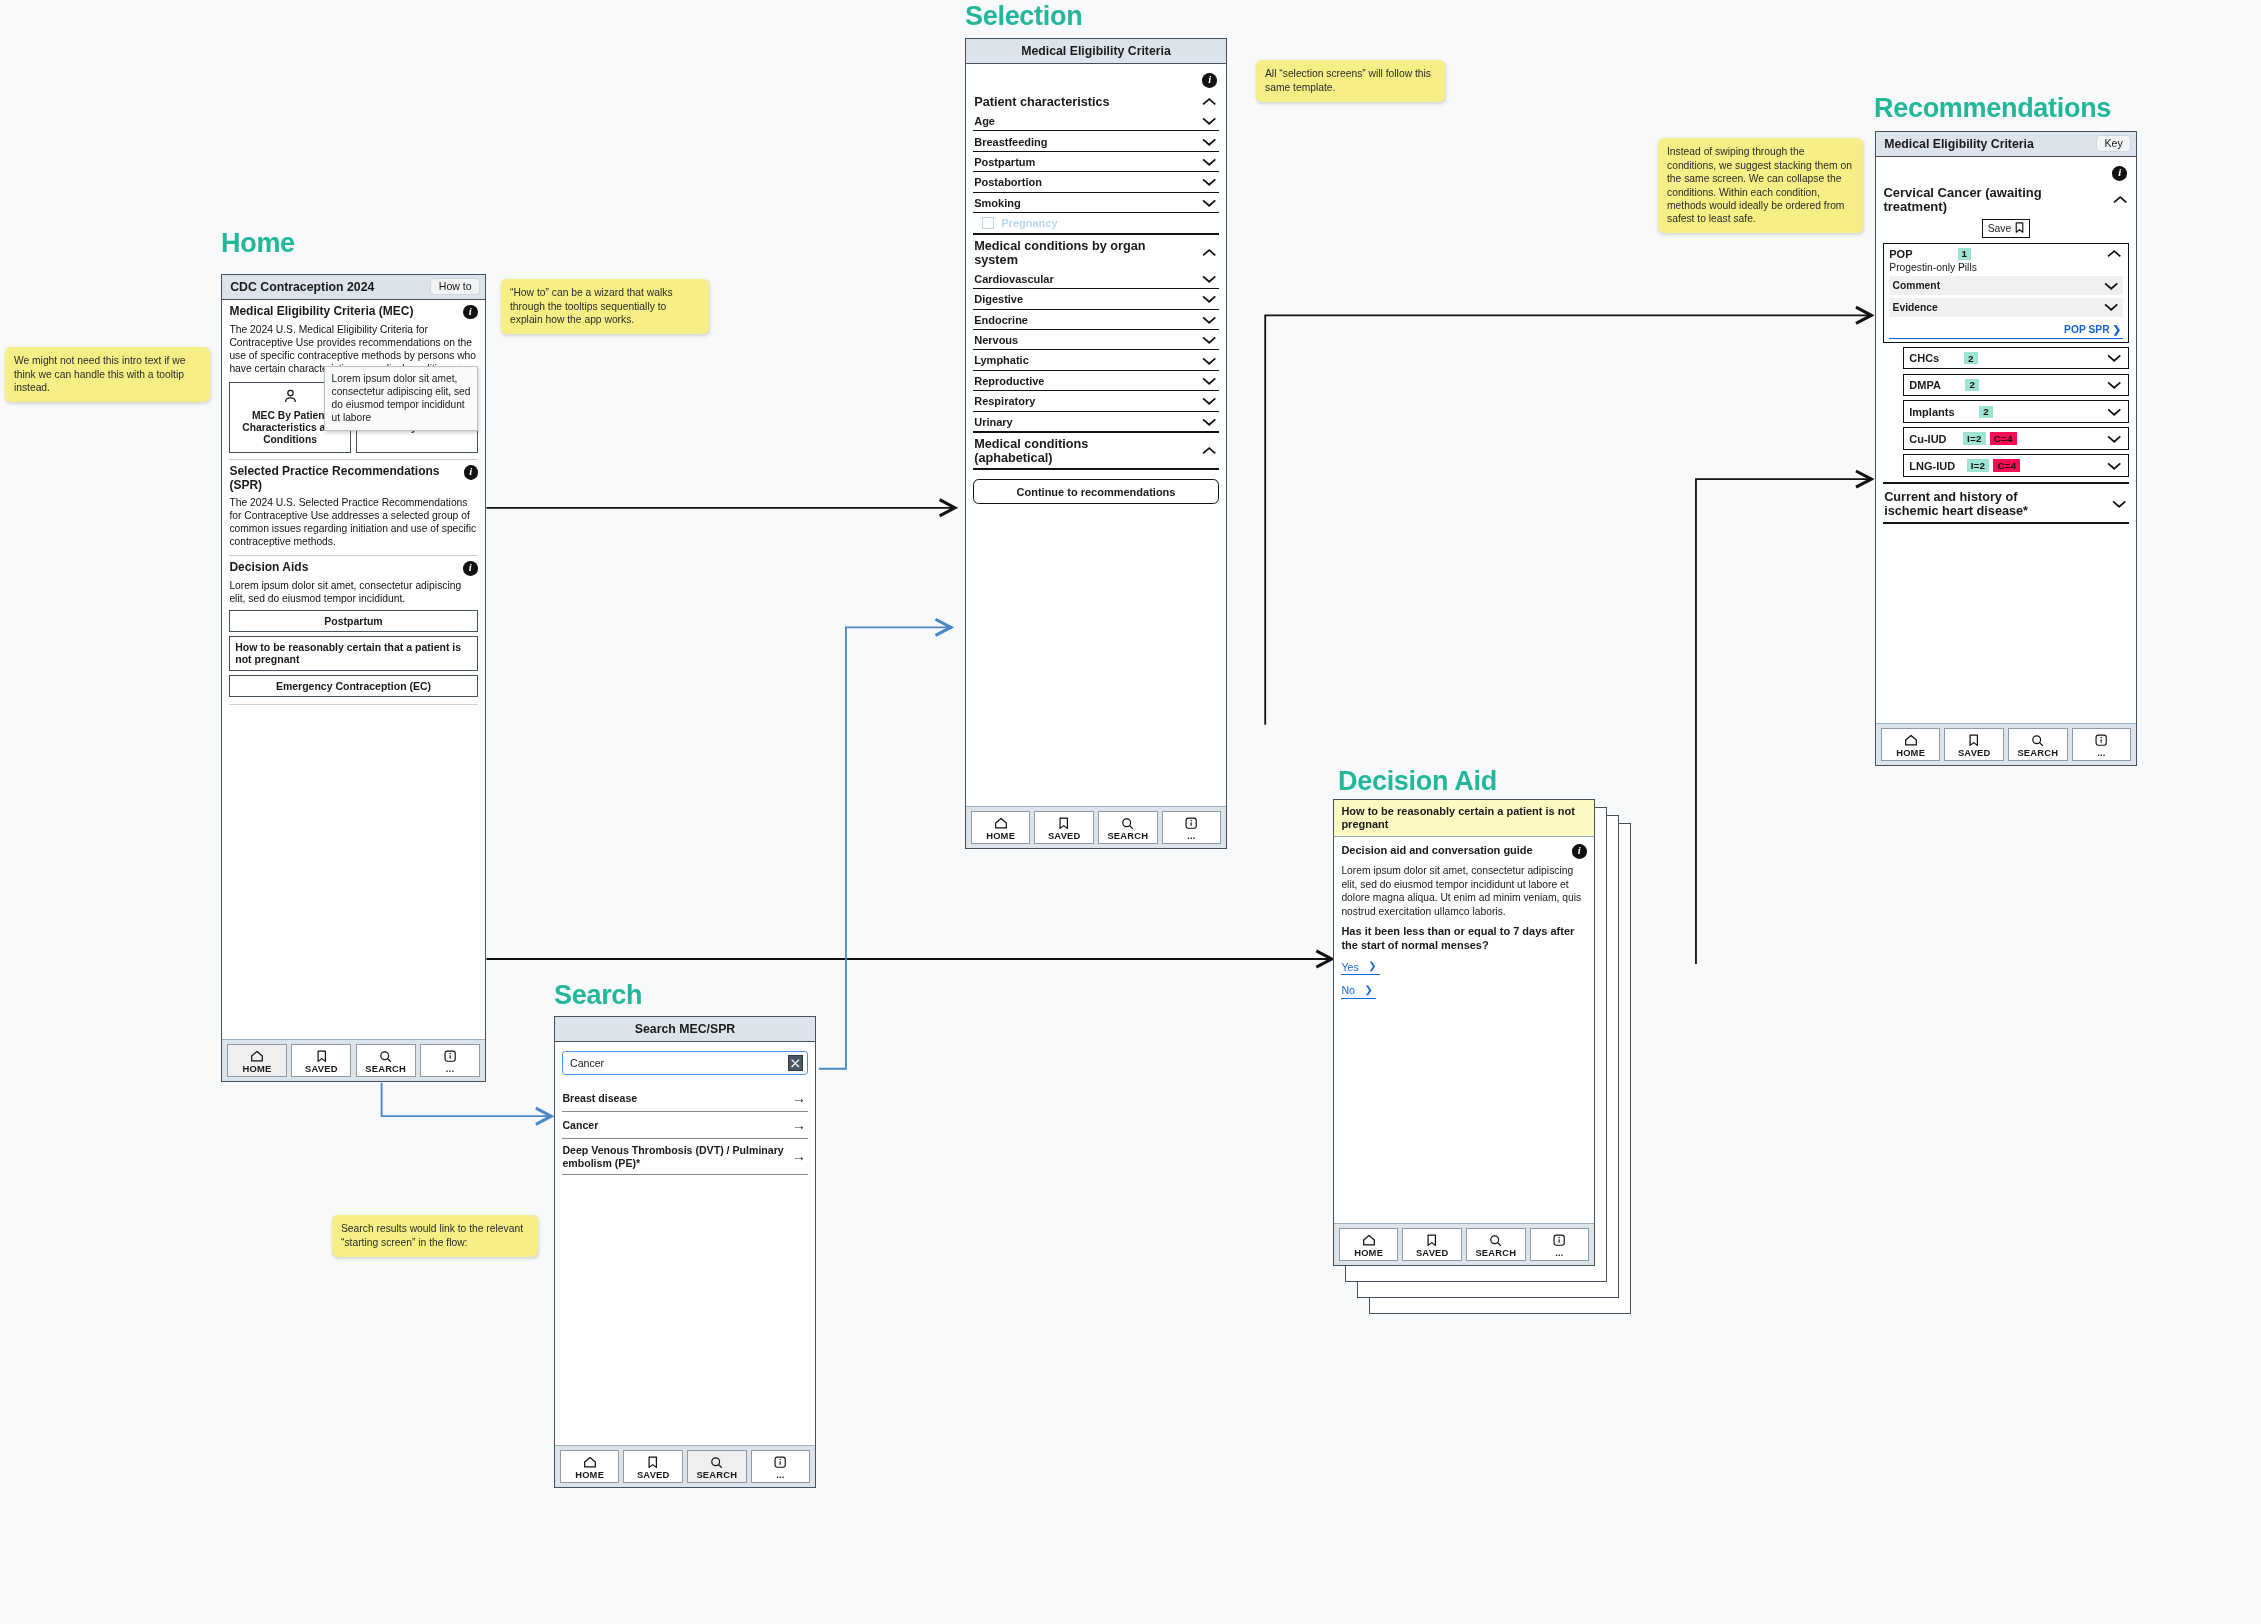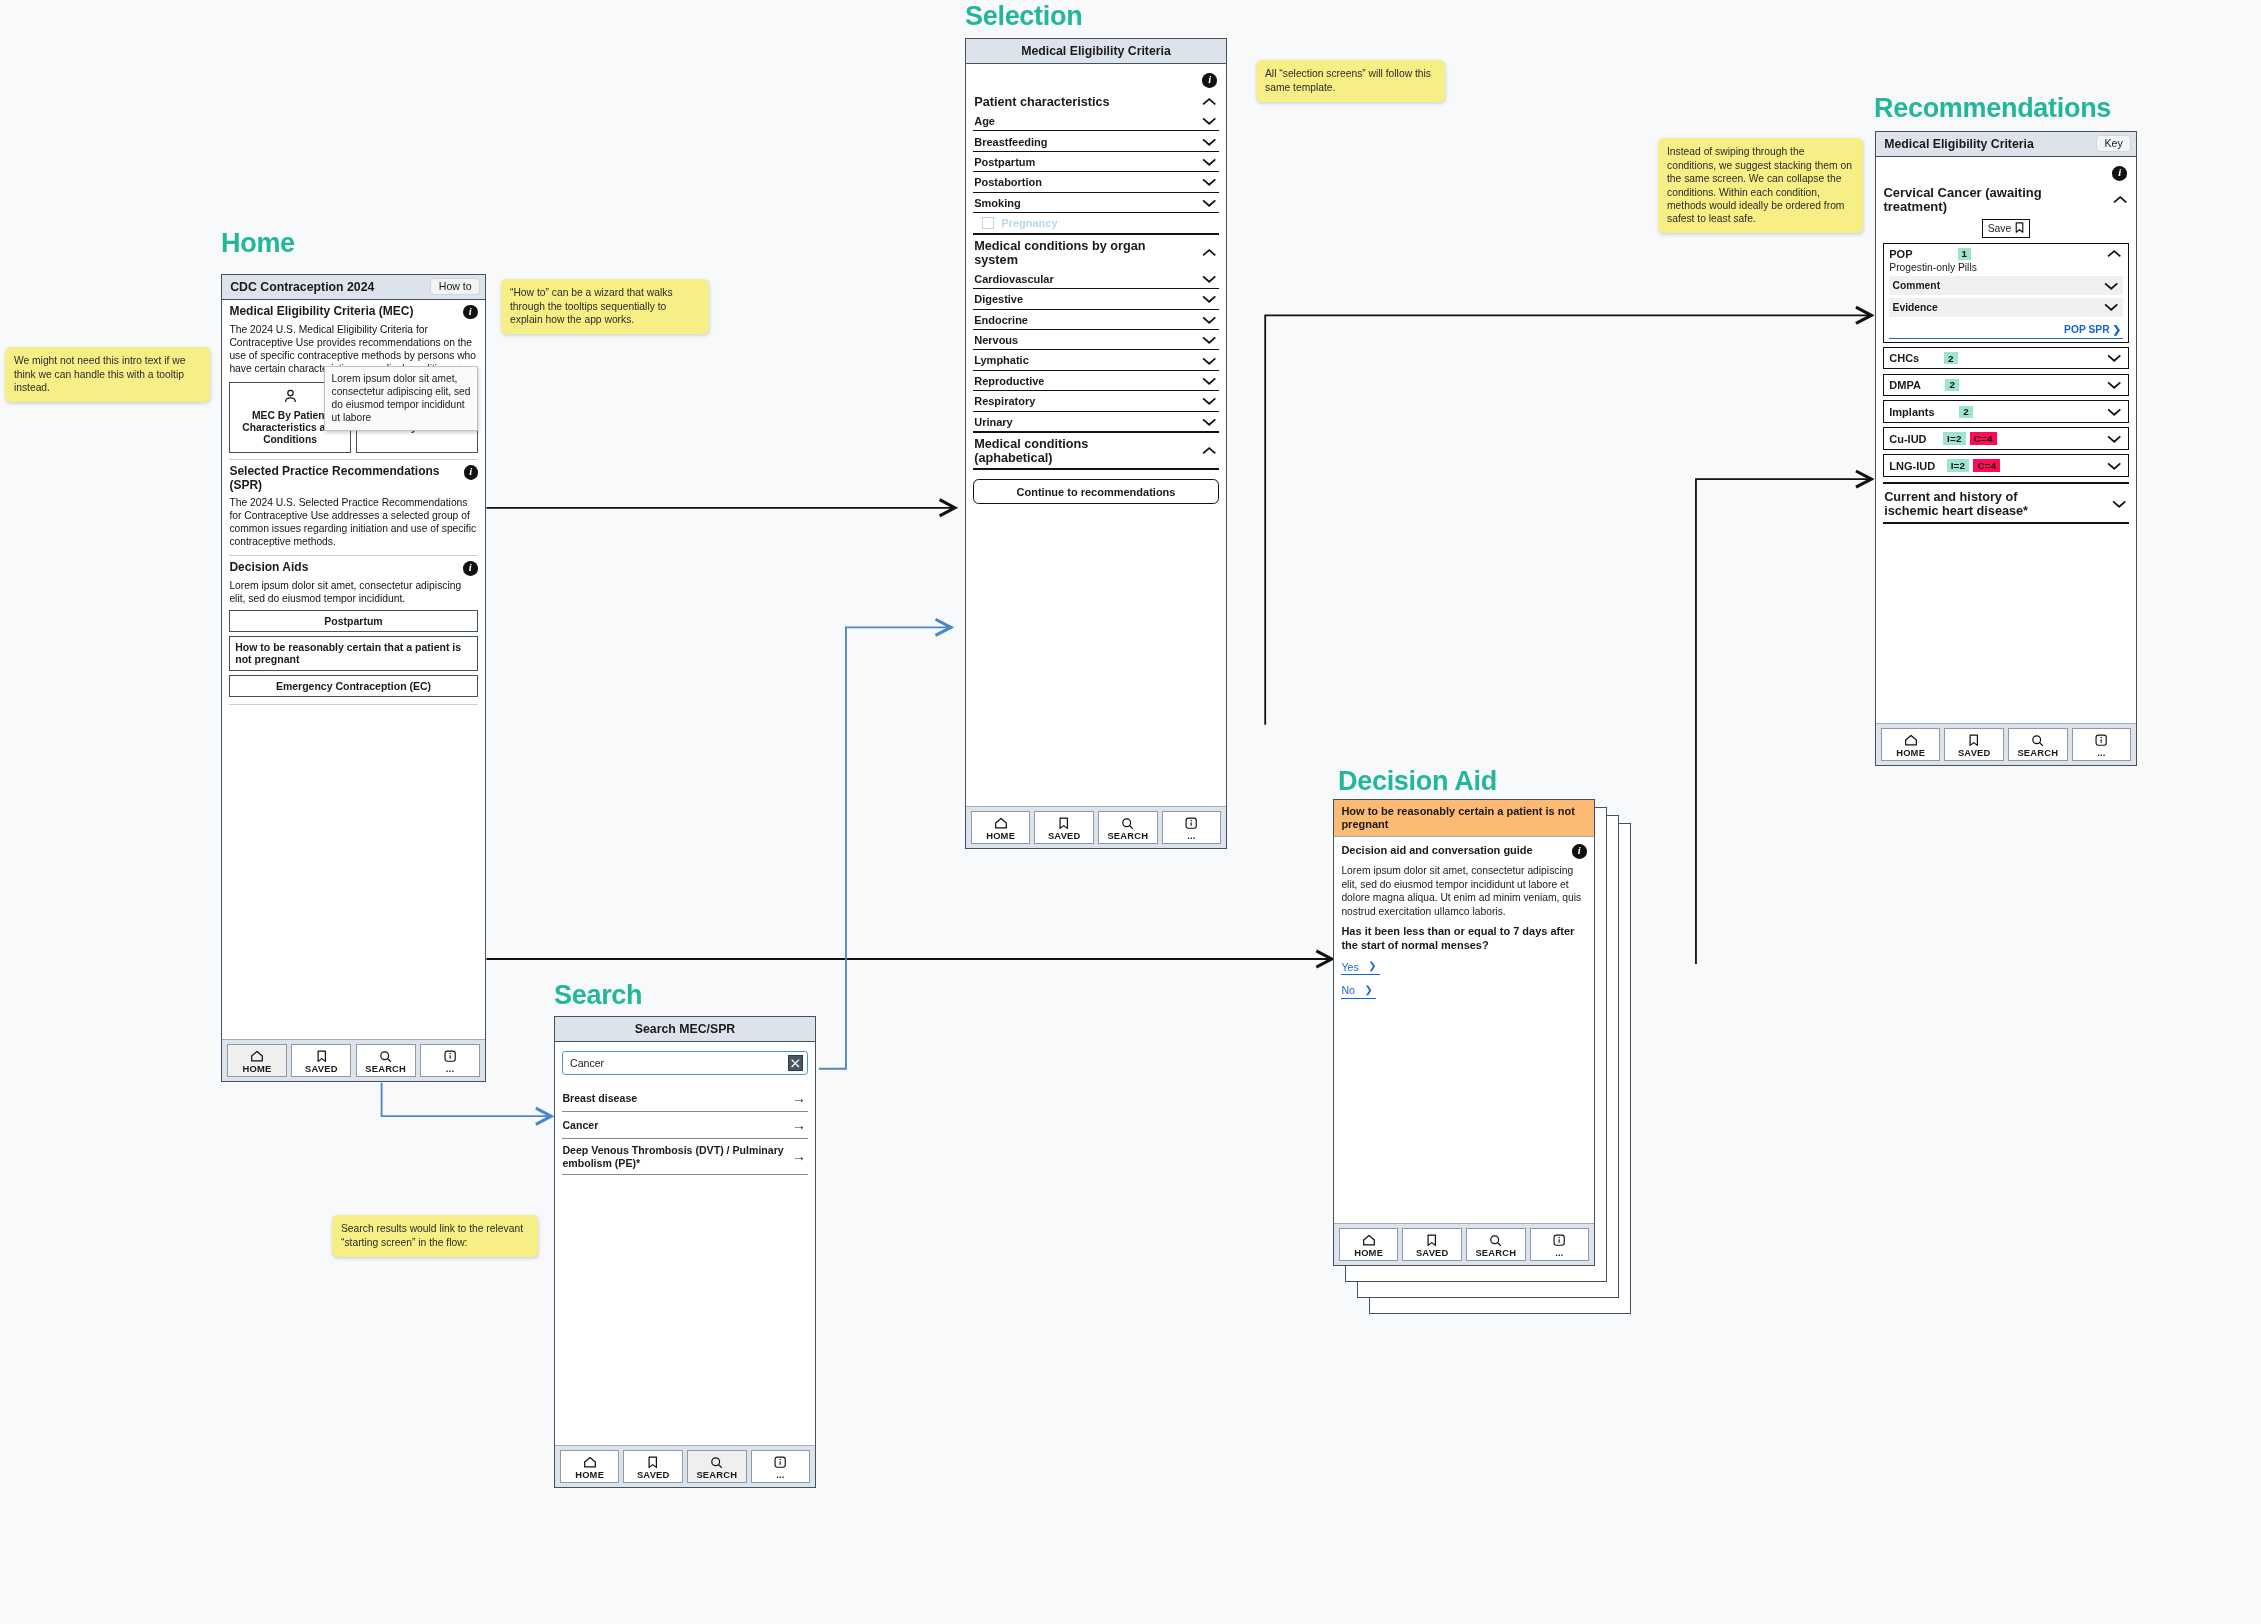--- a/index.html
+++ b/index.html
@@ -153,21 +153,21 @@
   .badge.teal { background:#9fe3d3; color:#111; }
   .badge.red  { background:#ff0a54; color:#111; }
   .rec-card { border:1.2px solid #111; margin-bottom:4.1px; padding:3.3px 4.9px 2.5px; }
   .rec-top { display:flex; align-items:center; justify-content:space-between; gap:22px; font-weight:800; font-size:11px; }
   .rec-sub { font-size:10.3px; margin:1.6px 0 3.3px; }
   .rec-exp { background:#f0f0f0; display:flex; align-items:center; justify-content:space-between;
              font-weight:700; font-size:10.3px; padding:4.1px 3.3px; margin-bottom:2.5px; }
   .rec-link { text-align:right; color:#1665d8; font-weight:700; font-size:10.3px;
               border-bottom:1.2px solid #1665d8; padding:3.3px 1.6px 3.3px 0; }
   .rec-row { border:1.2px solid #111; display:flex; align-items:center; justify-content:flex-start;
-             gap:4.9px; padding:4.1px 4.9px; margin-bottom:4.1px; font-weight:800; font-size:11px; }
+             gap:4.9px; padding:4.1px 4.9px; margin-bottom:4.1px; font-weight:800; font-size:11px;margin-left:20px; }
   .rec-badges { display:flex; gap:4.1px; margin-right:auto; margin-left:19.7px; }
   .save-btn { display:inline-flex; align-items:center; gap:4.1px; border:1.2px solid #111;
               background:#fff; font-size:10.3px; padding:1.6px 4.9px; }
 
   
   .search-field {
     display:flex; align-items:center; justify-content:space-between;
     border:1.2px solid #4a90e2; border-radius:3.3px; padding:3.3px 3.3px 3.3px 6.6px;
     font-size:10.6px; color:#222; background:#fff; margin:4.1px 0 9.8px;
   }
@@ -178,21 +178,21 @@
   }
   .sr {
     display:flex; align-items:center; justify-content:space-between; gap:6.6px;
     border-bottom:1.2px solid #8a8a8a; padding:4.9px 1.6px 4.9px 0;
     font-weight:800; font-size:10.6px; line-height:1.18;
   }
   .arrow-r { font-size:14px; font-weight:400; flex:none; }
 
   
   .stack-sheet { position:absolute; background:#fff; border:1.2px solid #44505c; }
-  .da-head { background:#fdba74; border-bottom:0.8px solid #9fb0c0;
+  .da-head { background:#fef9c3; border-bottom:0.8px solid #9fb0c0;
              font-weight:800; font-size:11px; line-height:1.18; padding:4.9px 7.4px; }
   .da-sub { font-weight:800; font-size:11px; line-height:1.18; }
   .da-text { font-size:10.3px; line-height:1.3; margin-top:5.7px; }
   .da-q { font-weight:800; font-size:11px; line-height:1.2; margin-top:7.4px; }
   .da-opt { color:#1665d8; font-weight:400; font-size:10.6px;
             border-bottom:1.2px solid #1665d8; display:inline-block;
             padding:1.6px 21px 1.6px 0; margin-top:7.4px; position:relative; }
   .da-opt:after { content:"❯"; position:absolute; right:3.3px; top:0.8px; font-size:9.8px; }
 
   

